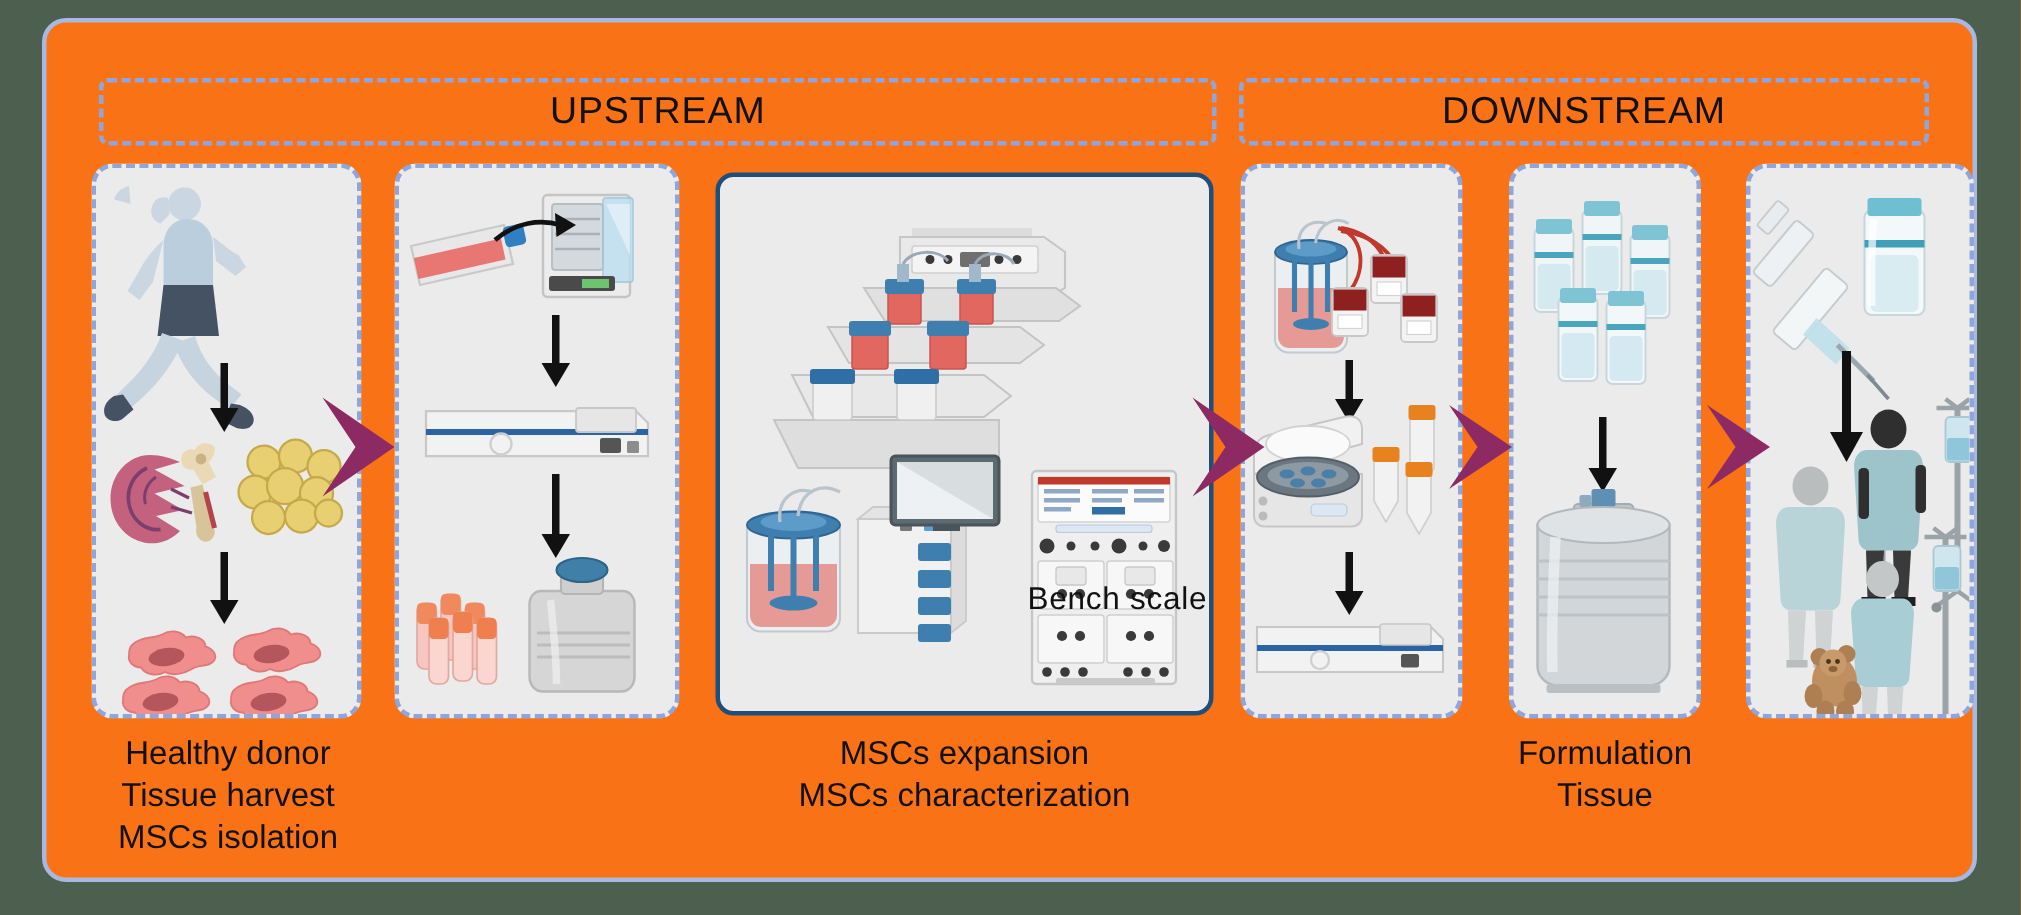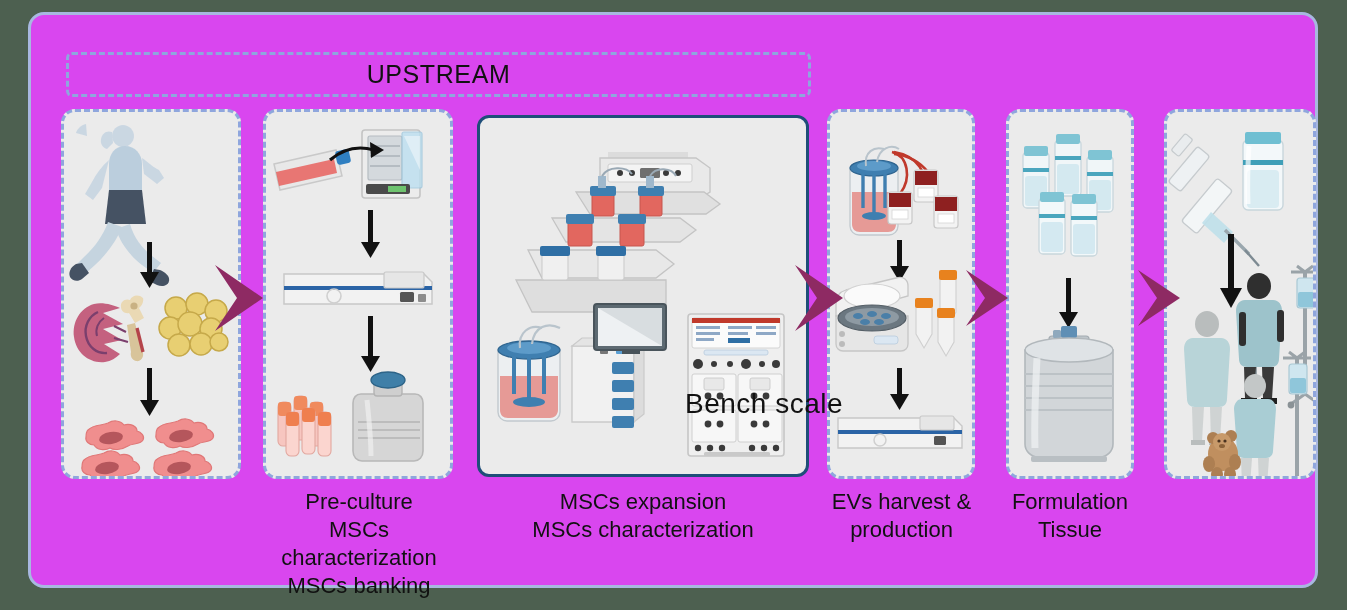--- a/index.html
+++ b/index.html
@@ -14,21 +14,21 @@
     overflow: hidden;
   }
 
   
   #frame {
     position: absolute;
     left: 28px;
     top: 12px;
     width: 1290px;
     height: 576px;
-    background: #d946ef;
+    background: #f97316;
     border: 3px solid #a8b8e0;
     border-radius: 16px;
     box-sizing: border-box;
   }
 
   
   .stage-band {
     position: absolute;
     box-sizing: border-box;
     border: 3px dashed #8fa6dd;
@@ -84,35 +84,38 @@
   
   .chevron { position: absolute; }
   #chev1 { left: 180px; top: 246px; }
   #chev2 { left: 760px; top: 246px; }
   #chev3 { left: 932px; top: 252px; }
   #chev4 { left: 1104px;top: 252px; }
 
   
   .scale-label {
     position: absolute;
-    font-size: 28px;
+    font-size: 21px;
     color: #111;
   }
   #lbl-bench { left: 654px; top: 373px; letter-spacing: 0.5px; }
 
   
   .art { position: absolute; left: 0; top: 0; }
 </style>
 </head>
 <body>
 
 <div id="frame">
 
   <div class="stage-band" id="band-upstream">
     <span>UPSTREAM</span>
+  </div>
+  <div class="stage-band" id="band-downstream">
+    <span>DOWNSTREAM</span>
   </div>
 
   <div class="panel" id="panel-donor">
     <svg class="art" width="174" height="364" viewBox="0 0 174 364">
 
       <g opacity="0.95">
         <path d="M70 24c0 6-5 11-11 11s-11-5-11-11 5-11 11-11 11 5 11 11z" fill="#c9d6e2"></path>
         <path d="M48 20c-6-2-10 2-11 7s2 9 6 10l6-6z" fill="#c9d6e2"></path>
         <path d="M61 34c10 0 17 8 17 18v26H45V52c0-10 6-18 16-18z" fill="#b9cddd"></path>
         <path d="M45 78h33l4 34H41z" fill="#3d4a5c"></path>
@@ -626,23 +629,21 @@
   </svg>
   <svg class="chevron" id="chev3" width="48" height="62" viewBox="0 0 48 62">
     <path d="M3 3l42 28L3 59l19-28z" fill="#8e2a63"></path>
   </svg>
   <svg class="chevron" id="chev4" width="48" height="62" viewBox="0 0 48 62">
     <path d="M3 3l42 28L3 59l19-28z" fill="#8e2a63"></path>
   </svg>
 
   <div class="scale-label" id="lbl-bench">Bench  scale</div>
 
-  <div class="caption" id="cap-pre">Pre-culture
-MSCs characterization
-MSCs banking</div>
+  <div class="caption" id="cap-donor">Healthy donor
+Tissue harvest
+MSCs isolation</div>
   <div class="caption" id="cap-exp">MSCs expansion
 MSCs characterization</div>
-  <div class="caption" id="cap-evs">EVs harvest &amp;
-production</div>
   <div class="caption" id="cap-form">Formulation
 Tissue</div>
 
 </div>
 
 </body></html>

